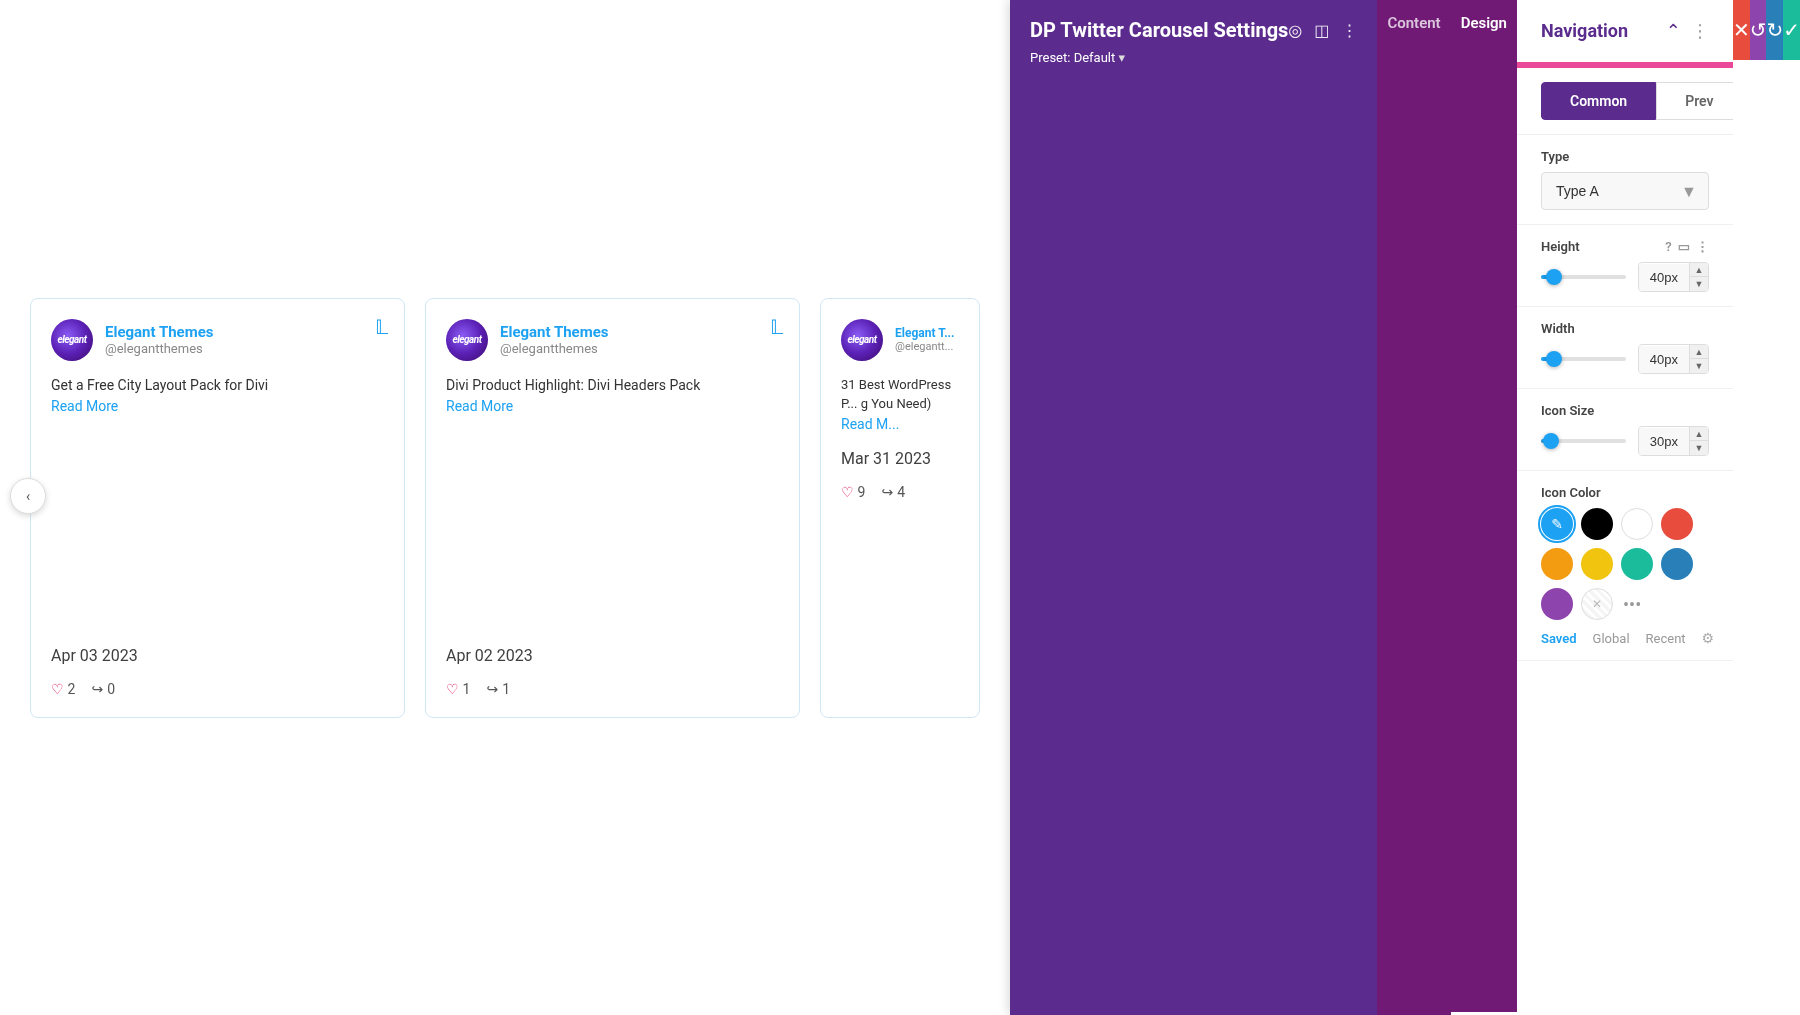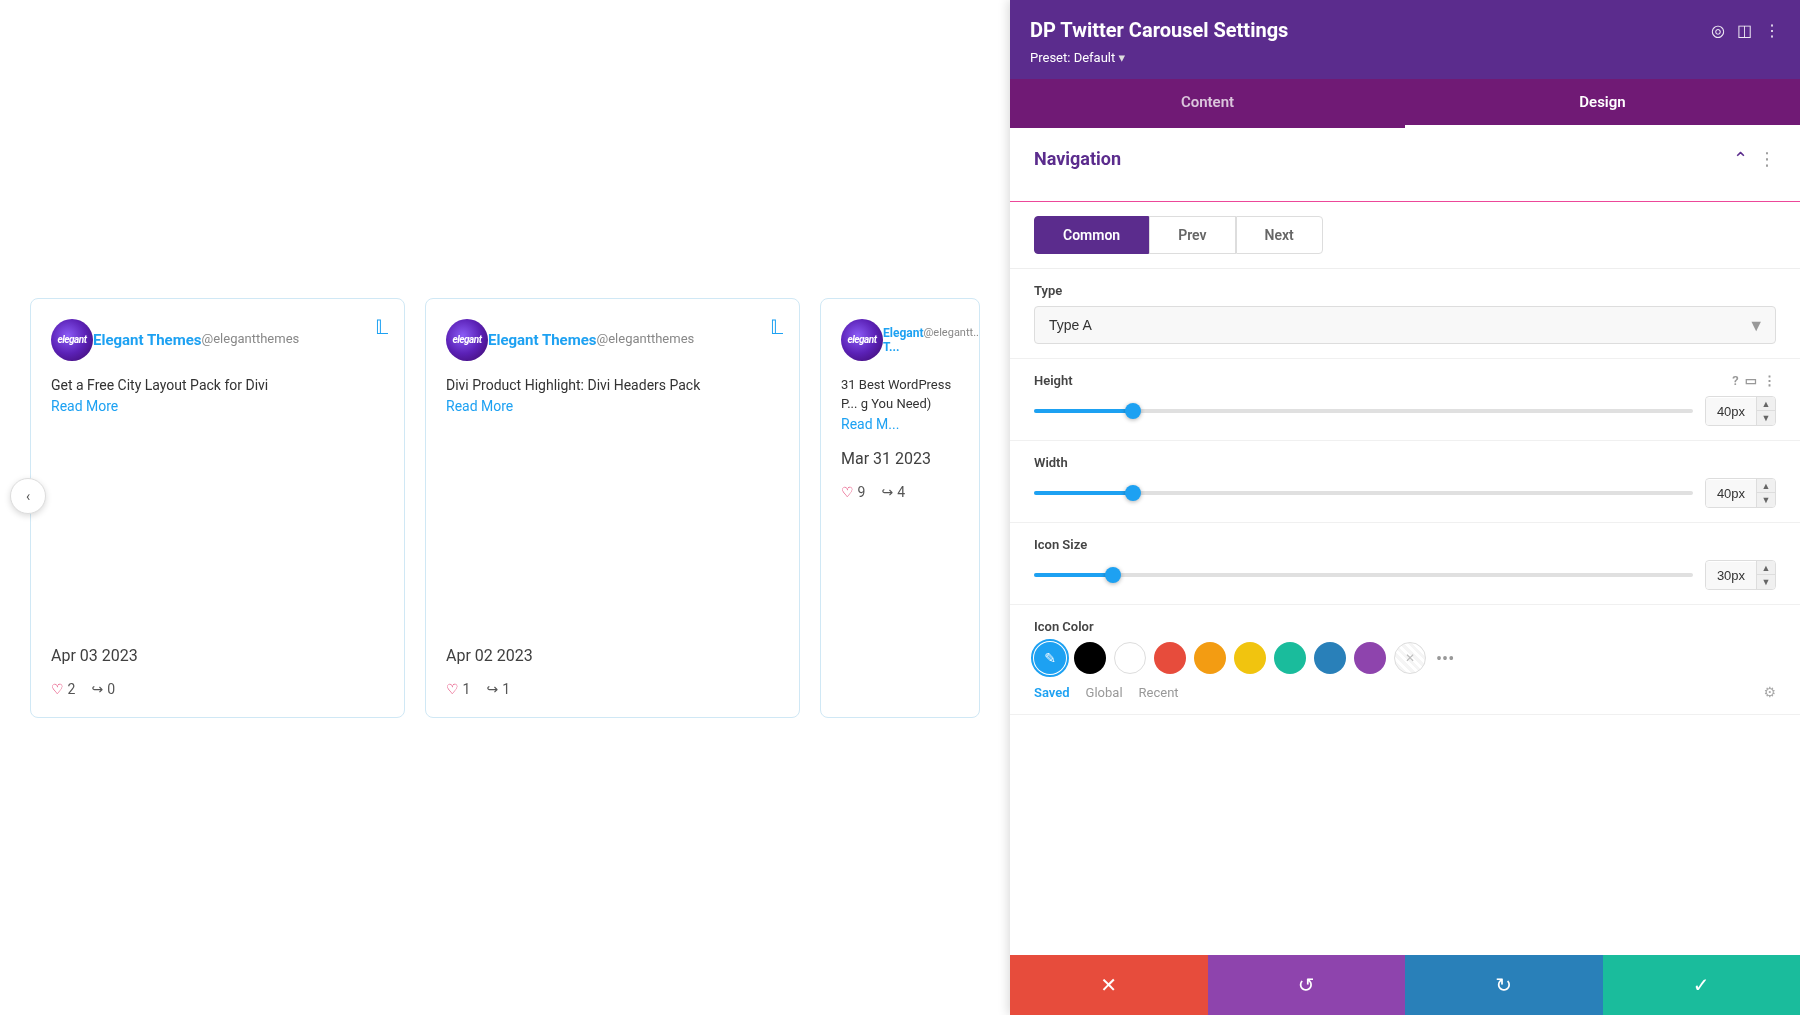--- a/index.html
+++ b/index.html
@@ -79,27 +79,27 @@
       position: absolute;
       top: 16px;
       right: 16px;
       color: #1da1f2;
       font-size: 20px;
     }
 
     .card-header {
       display: flex;
       align-items: center;
-      gap: 0;
+      gap: 12px;
       margin-bottom: 14px;
     }
 
     .card-user-info {
       display: flex;
-      flex-direction: row;
+      flex-direction: column;
     }
 
     .user-name {
       font-weight: 700;
       color: #1da1f2;
       font-size: 15px;
     }
 
     .user-handle {
       color: #888;
@@ -147,21 +147,21 @@
     
     .settings-panel {
       position: absolute;
       right: 0;
       top: 0;
       width: 790px;
       height: 1015px;
       background: #fff;
       box-shadow: -2px 0 10px rgba(0,0,0,0.15);
       display: flex;
-      flex-direction: column;
+      flex-direction: row;
     }
 
     .panel-header {
       background: #5b2c8d;
       padding: 18px 20px 14px;
       color: #fff;
     }
 
     .panel-title-row {
       display: flex;
@@ -225,22 +225,22 @@
     .panel-content {
       flex: 1;
       overflow-y: auto;
       padding: 0;
     }
 
     .section-header {
       display: flex;
       align-items: center;
       justify-content: space-between;
-      padding: 20px 24px 32px;
-      border-bottom: 1px solid #ec4899;
+      padding: 20px 24px 21px;
+      border-bottom: 6px solid #ec4899;
     }
 
     .section-title {
       font-size: 18px;
       font-weight: 700;
       color: #5b2c8d;
     }
 
     .section-header-icons {
       display: flex;

